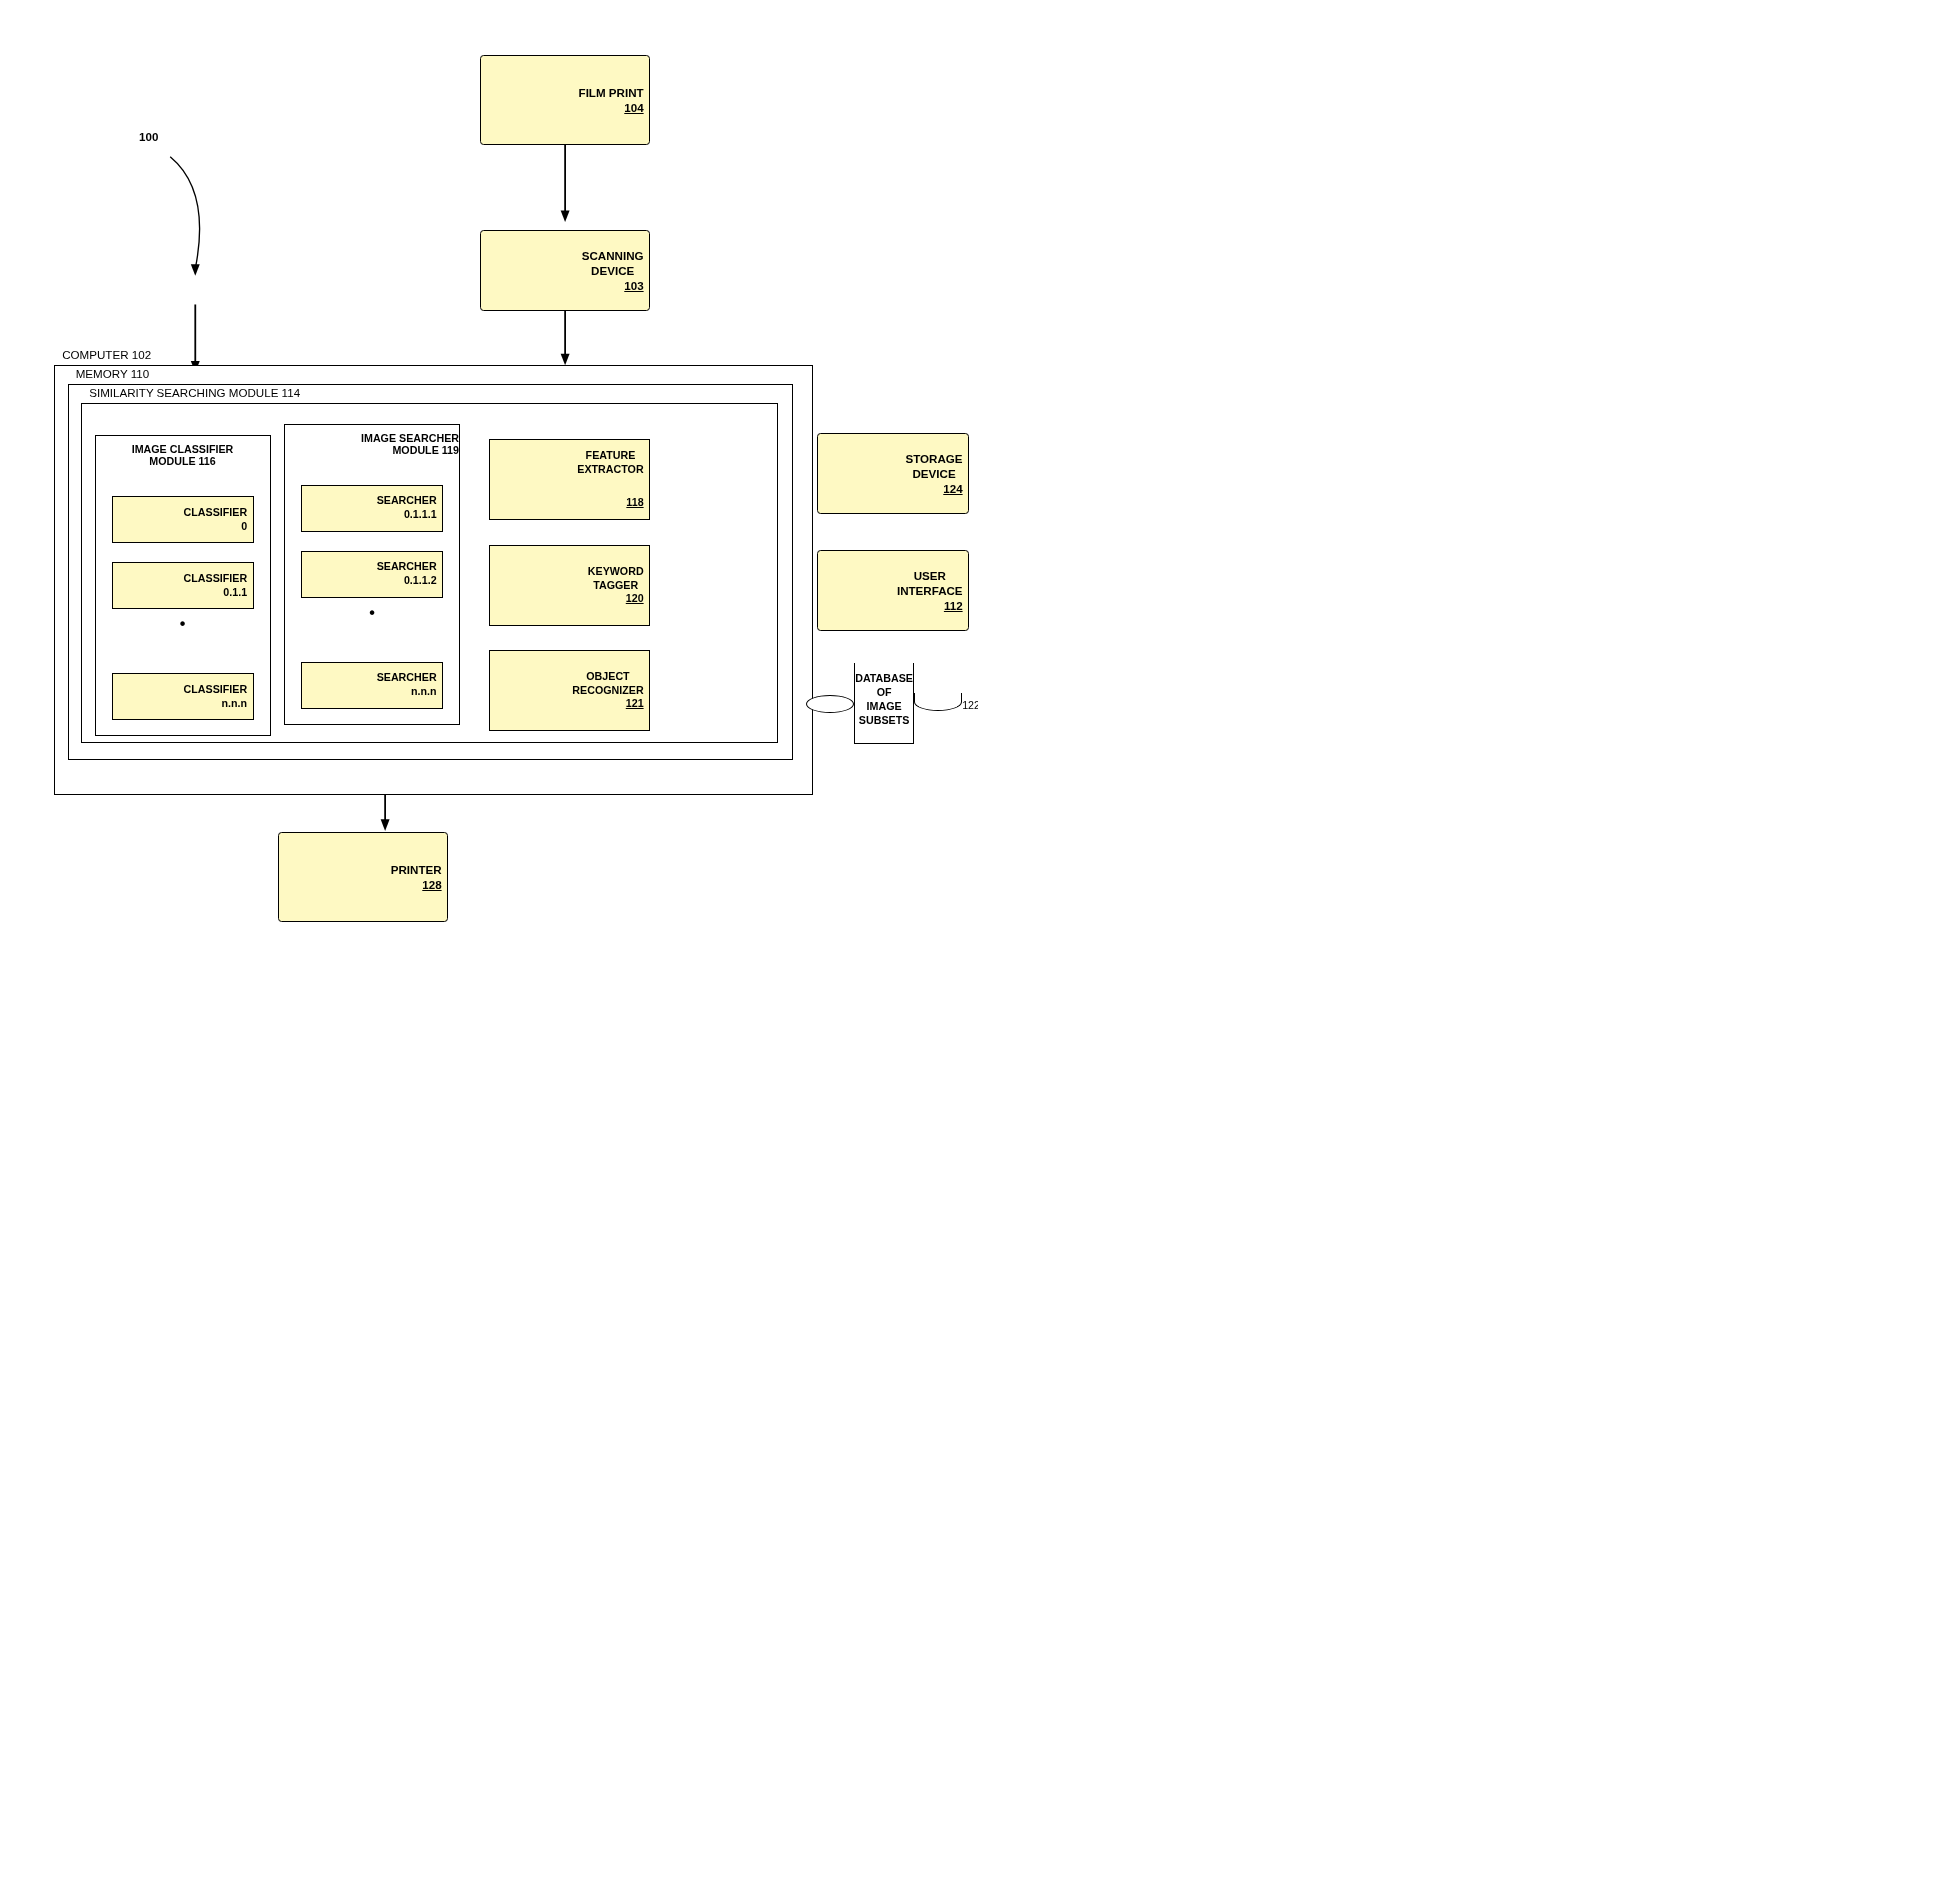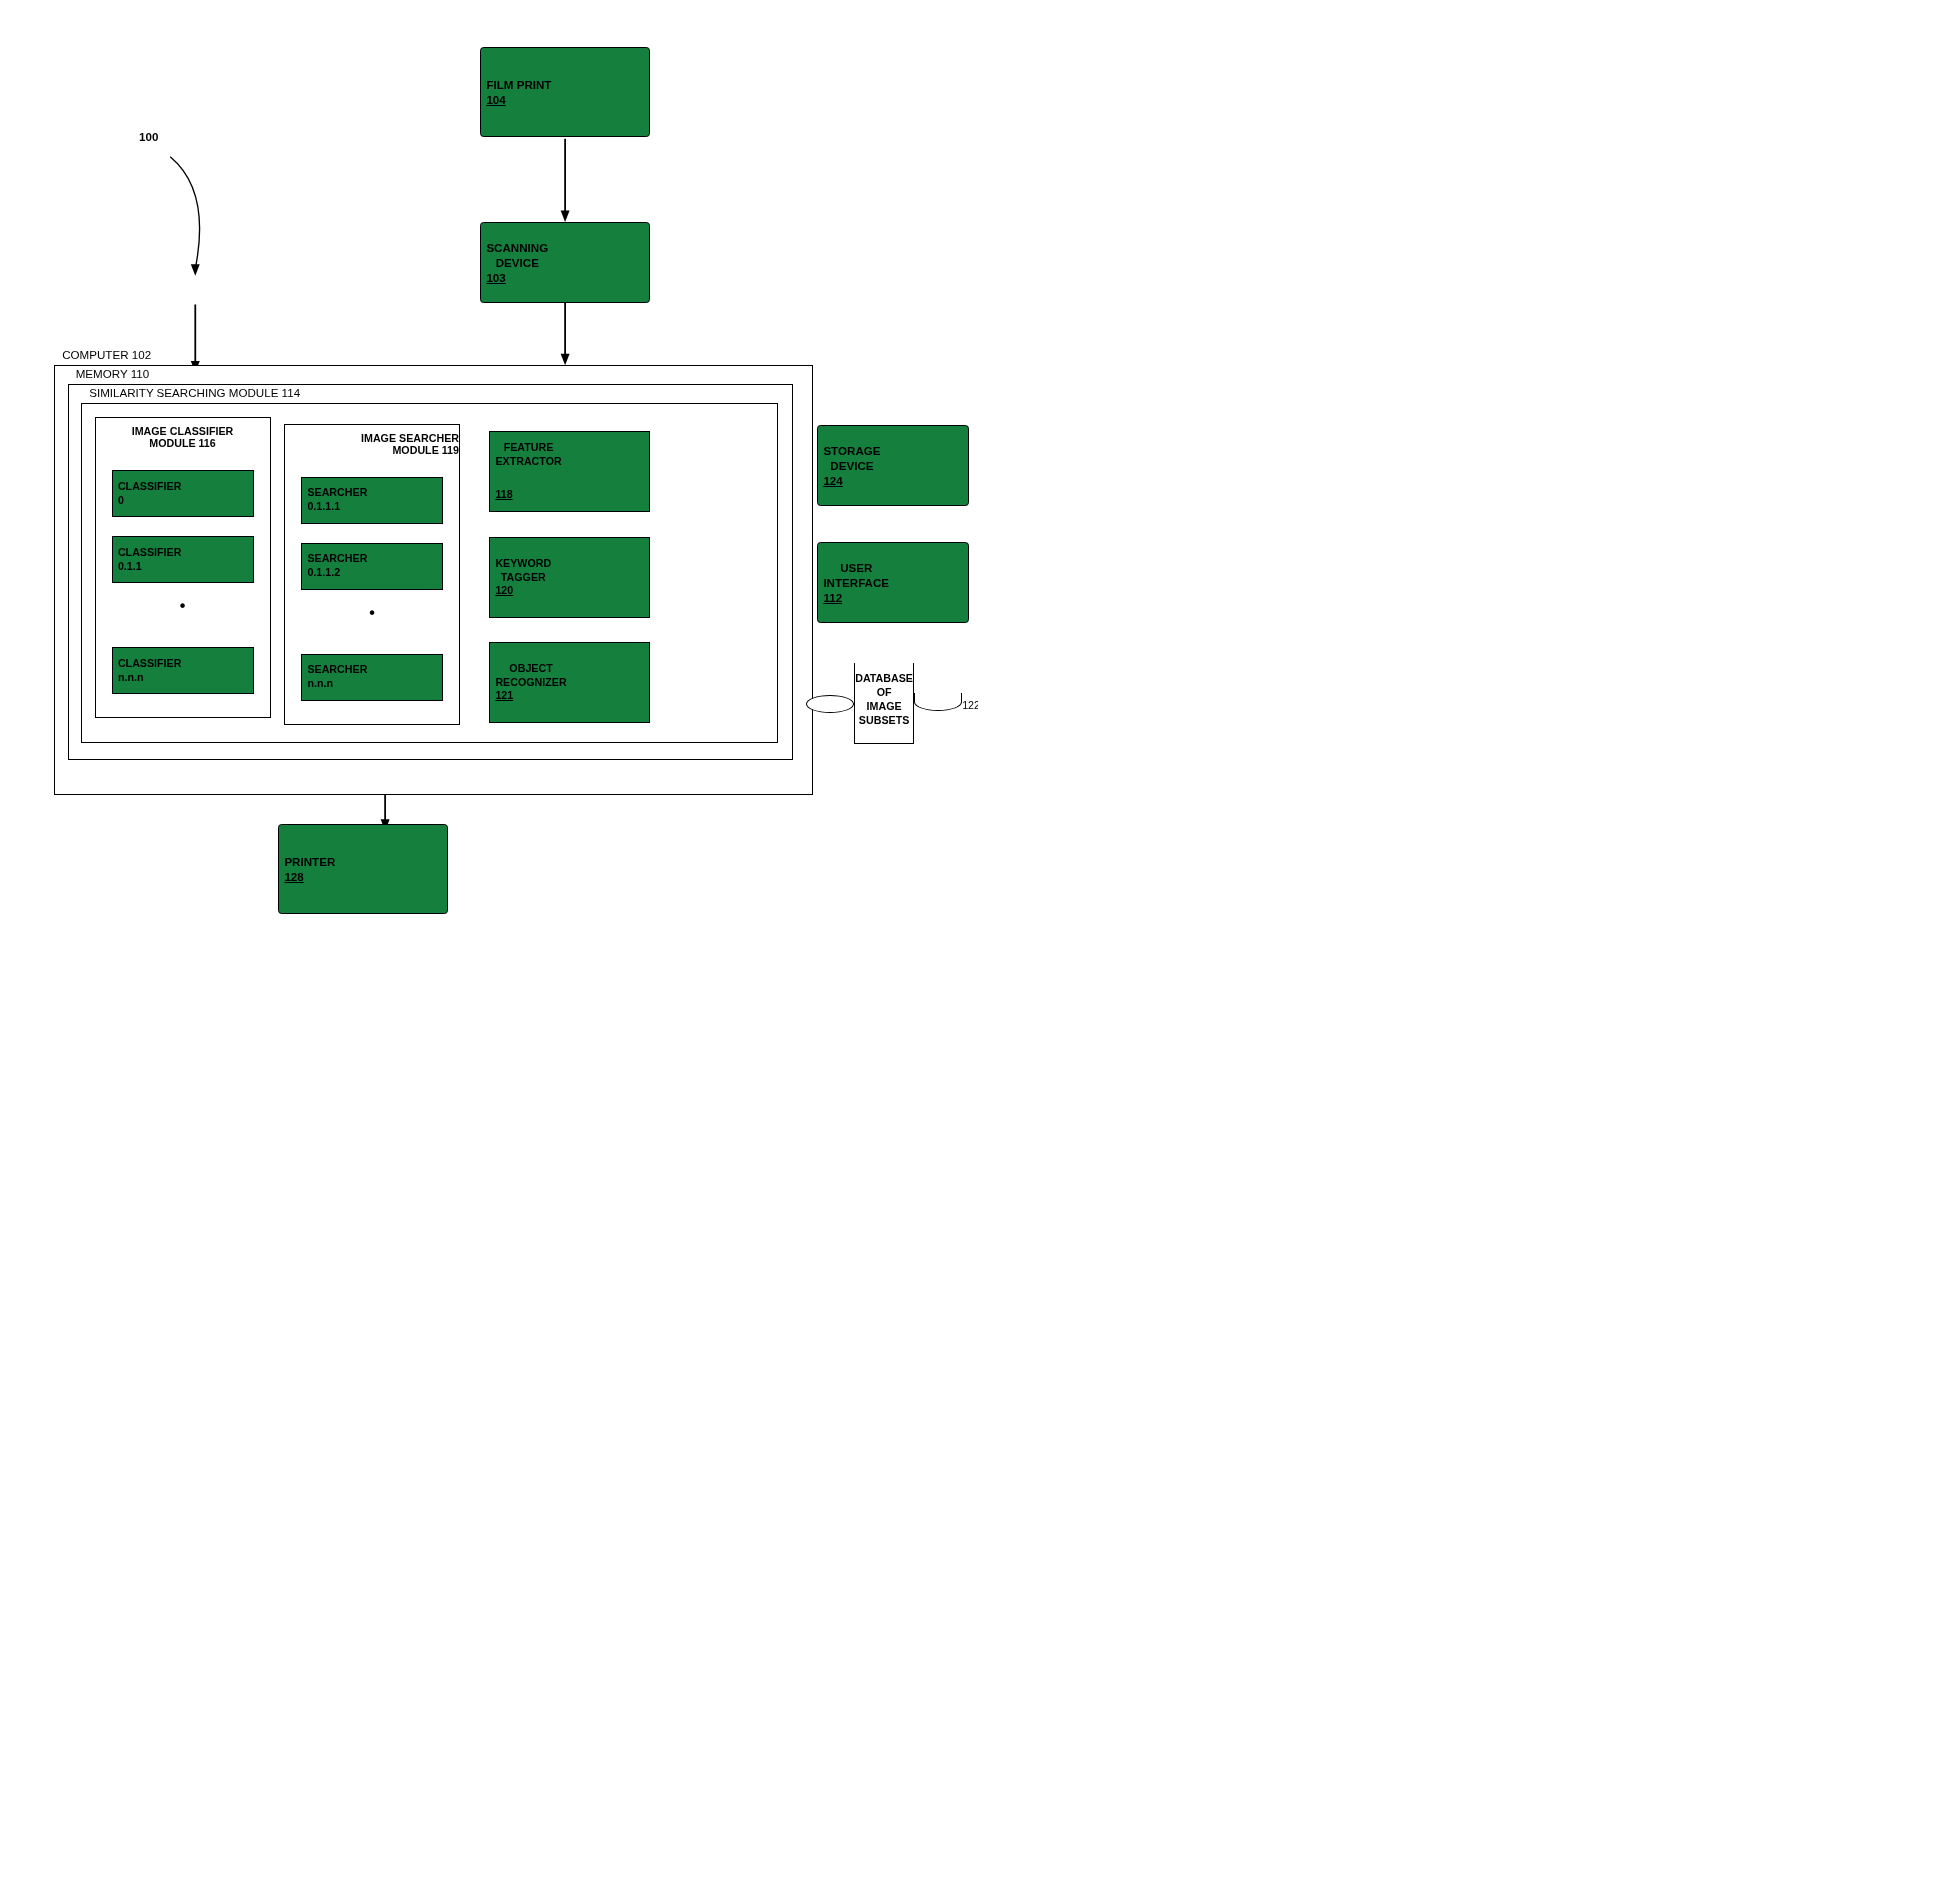--- a/index.html
+++ b/index.html
@@ -12,30 +12,31 @@
       overflow: hidden;
     }
     .diagram {
       position: relative;
       width: 978px;
       height: 951px;
     }
     .box {
       position: absolute;
       border: 1.8px solid #000;
-      background: #15803d;
+      background: #fef9c3;
       display: flex;
       flex-direction: column;
-      align-items: flex-start;
+      align-items: flex-end;
       justify-content: center;
       text-align: center;
       font-size: 11.6px;
       font-weight: bold;
       line-height: 1.3;
       padding: 5.4px;
+      margin-top: 8px;
     }
     .box .ref {
       text-decoration: underline;
       font-weight: bold;
     }
     .box-rounded {
       border-radius: 3.6px;
     }
     
     .computer-box {
@@ -159,21 +160,21 @@
     <div class="computer-box" style="left:12.5px; top:18px; width:725px; height:376px;">
       <div class="computer-label" style="position:absolute; top:-18px; left:7.2px; font-size:11.6px;">
         MEMORY <span class="ref">110</span>
       </div>
 
       <div class="computer-box" style="left:12.5px; top:18px; width:697px; height:340px;">
         <div class="computer-label" style="position:absolute; top:-18px; left:7.2px; font-size:11.6px;">
           SIMILARITY SEARCHING MODULE <span class="ref">114</span>
         </div>
 
-        <div class="computer-box" style="left:12.5px; top:13px; width:176px; height:301px;">
+        <div class="computer-box" style="left:12.5px; top:31px; width:176px; height:301px;">
           <div style="position:absolute; top:7.2px; left:0; right:0; text-align:center; font-size:10.7px; font-weight:bold;">
             IMAGE CLASSIFIER<br>MODULE <span class="ref">116</span>
           </div>
 
           <div class="box" style="position:absolute; left:16px; top:52px; width:142px; height:47px; font-size:10.7px;">
             <span>CLASSIFIER</span>
             <span>0</span>
           </div>
 
           <div class="box" style="position:absolute; left:16px; top:118px; width:142px; height:47px; font-size:10.7px;">

